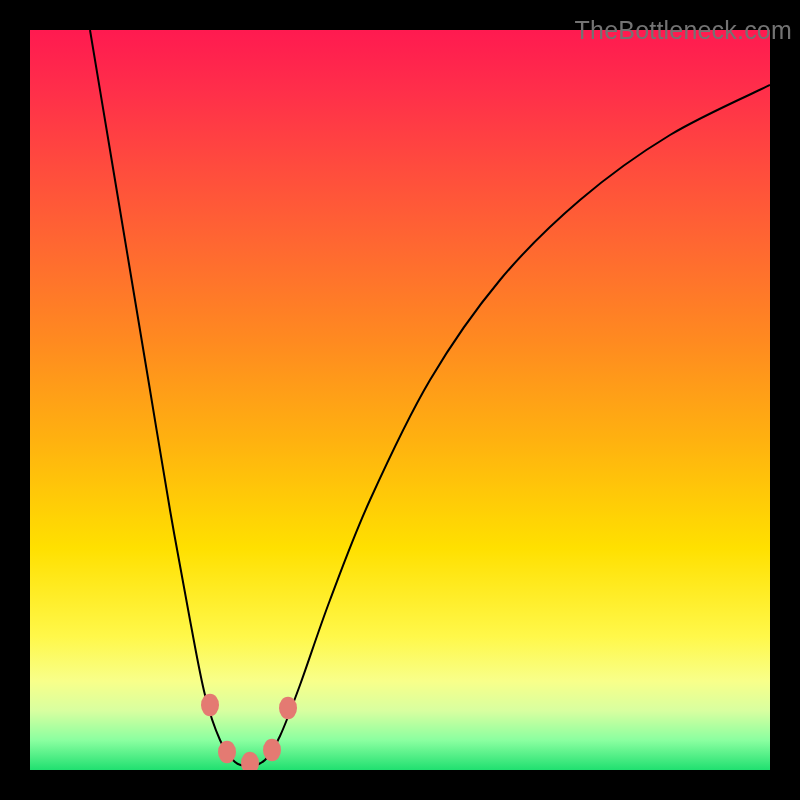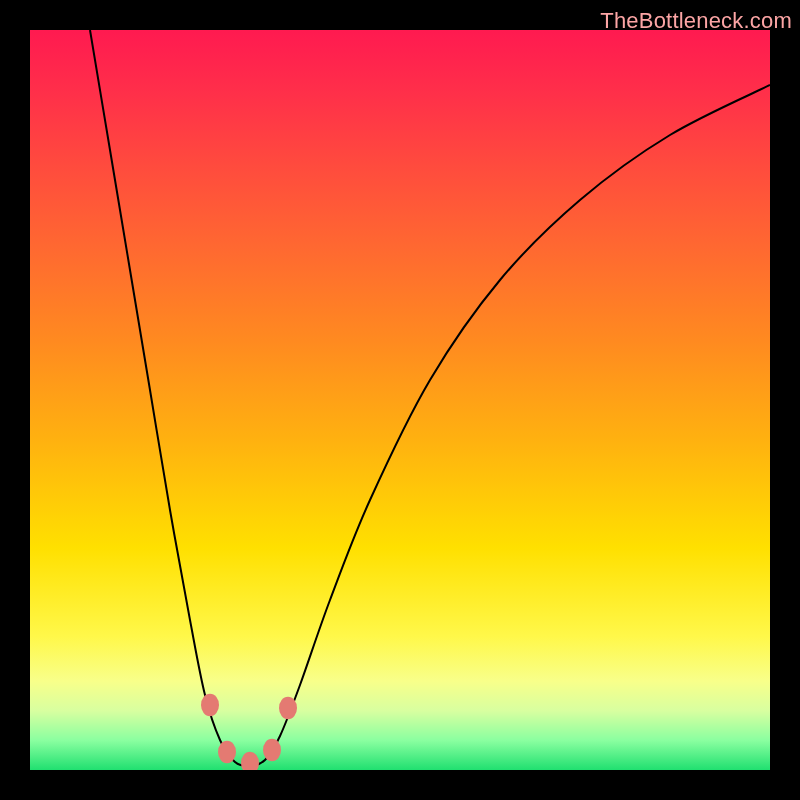--- a/index.html
+++ b/index.html
@@ -33,24 +33,24 @@
       #ffe000 70%,
       #fff84a 82%,
       #f8ff8a 88%,
       #d8ffa0 92%,
       #8affa0 96%,
       #20e070 100%
     );
   }
   .watermark {
     position: absolute;
-    top: 8px;
+    top: 16px;
     right: 8px;
-    color: #fca5a5;
-    font-size: 22px;
+    color: #737373;
+    font-size: 25px;
     letter-spacing: 0.2px;
     font-weight: 400;
     z-index: 10;
   }
   svg.plot {
     position: absolute;
     inset: 0;
     width: 740px;
     height: 740px;
   }

